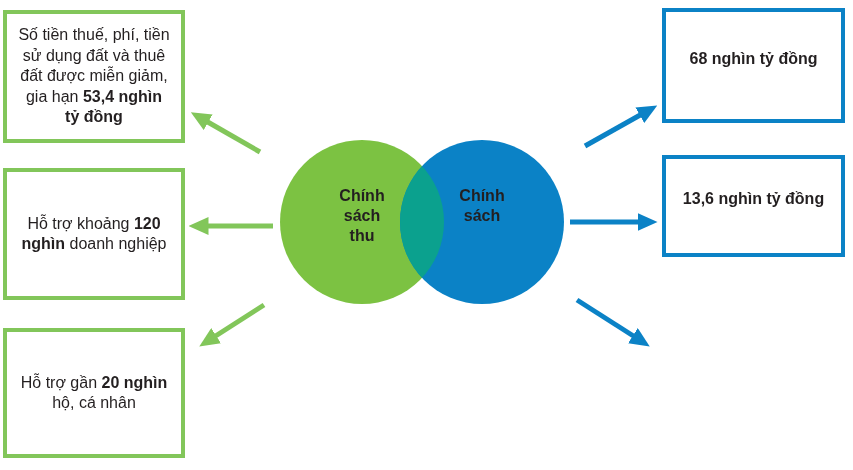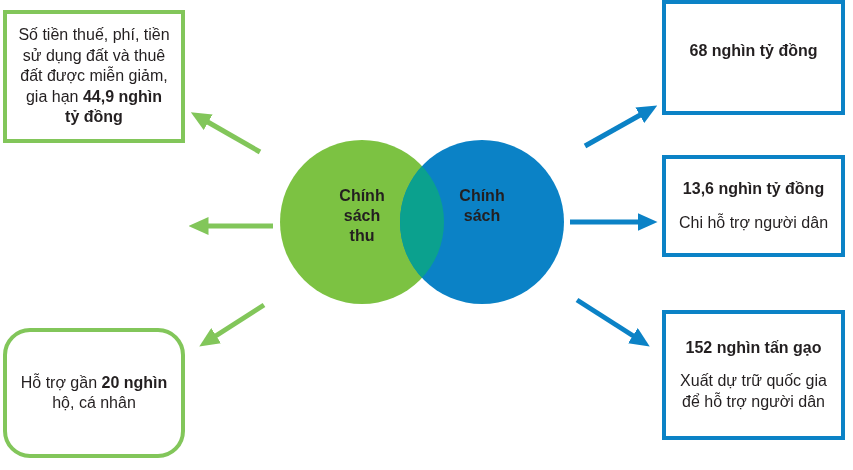--- a/index.html
+++ b/index.html
@@ -31,22 +31,22 @@
     text-align:center;
     padding:8px 10px;
     font-size:16px;
     line-height:1.28;
     color:var(--text);
   }
   .infobox.green{border:4px solid var(--green-accent);left:3px;width:182px;}
   .infobox.blue{border:4px solid var(--blue);left:662px;width:183px;}
   .gbox1{top:10px;height:133px;}
   .gbox2{top:168px;height:132px;}
-  .gbox3{top:328px;height:130px;border-radius:27px;}
-  .bbox1{top:0;height:115px;gap:48px;}
+  .gbox3{top:328px;height:130px;}
+  .bbox1{top:8px;height:115px;gap:48px;}
   .bbox2{top:155px;height:102px;}
   .bbox3{top:310px;height:130px;}
   .headline{font-weight:700;margin-bottom:13px;}
   .body-text{font-weight:400;}
   .circle-label{
     position:absolute;
     top:186px;
     width:120px;
     text-align:center;
     font-weight:700;
@@ -102,31 +102,29 @@
     <span>Chính</span>
     <span>sách</span>
     <span>thu</span>
   </div>
   <div class="circle-label label-right">
     <span>Chính</span>
     <span>sách</span>
   </div>
 
   <div class="infobox green gbox1">
-    <div><span>Số tiền thuế, phí, tiền sử dụng đất và thuê đất được miễn giảm, gia hạn </span><span style="font-weight: 700;">44,9 nghìn tỷ đồng</span></div>
+    <div><span>Số tiền thuế, phí, tiền sử dụng đất và thuê đất được miễn giảm, gia hạn </span><span style="font-weight: 700;">53,4 nghìn tỷ đồng</span></div>
+  </div>
+  <div class="infobox green gbox2">
+    <div><span>Hỗ trợ khoảng </span><span style="font-weight: 700;">120 nghìn</span><span> doanh nghiệp</span></div>
   </div>
   <div class="infobox green gbox3">
     <div><span>Hỗ trợ gần </span><span style="font-weight: 700;">20 nghìn</span><span> hộ, cá nhân</span></div>
   </div>
 
   <div class="infobox blue bbox1">
     <div class="headline">68 nghìn tỷ đồng</div>
   </div>
   <div class="infobox blue bbox2">
     <div class="headline">13,6 nghìn tỷ đồng</div>
-    <div class="body-text">Chi hỗ trợ người dân</div>
-  </div>
-  <div class="infobox blue bbox3">
-    <div class="headline">152 nghìn tấn gạo</div>
-    <div class="body-text">Xuất dự trữ quốc gia để hỗ trợ người dân</div>
   </div>
 
 </div>
 
 </body></html>

